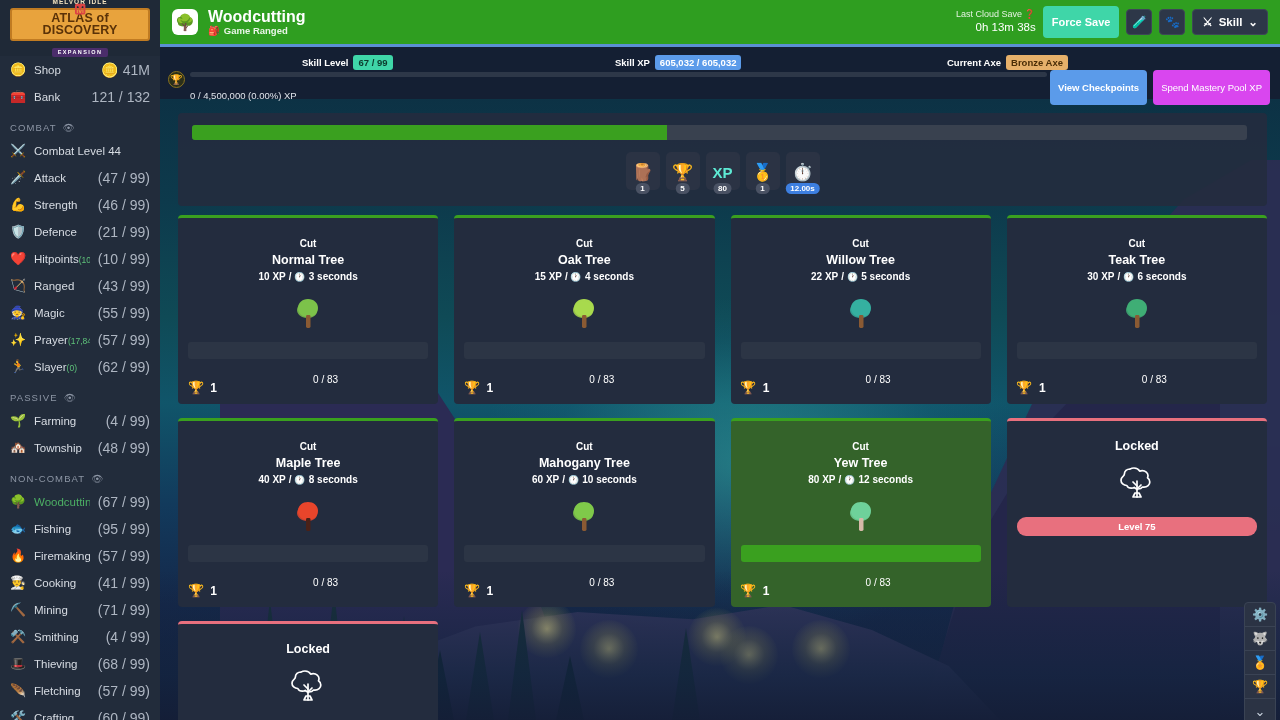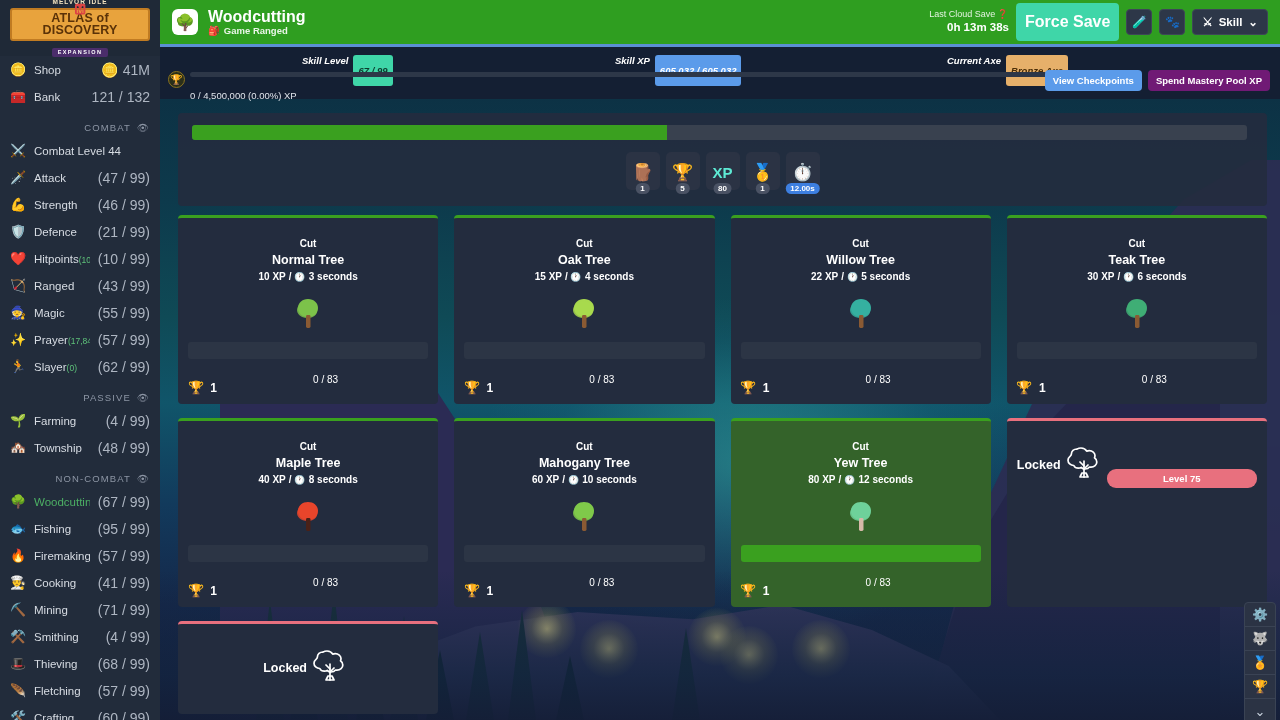--- a/index.html
+++ b/index.html
@@ -91,21 +91,21 @@
     display: flex; align-items: center; height: 27px; padding: 0 10px;
     font-size: 11.5px; color: #d7dce3; gap: 8px; cursor: pointer;
   }
   .nav-row .ic { width: 16px; text-align:center; font-size:13px; flex-shrink:0; }
   .nav-row .lbl { flex: 1; white-space: nowrap; overflow: hidden; }
   .nav-row .val { font-size: 14px; color: #aeb6c2; white-space:nowrap; }
   .nav-row .sublvl { color:#5ec27a; font-size:8.5px; }
   .nav-row.active .lbl { color: #4caf64; }
   .sect {
     display:flex; align-items:center; gap:6px;
-    padding: 12px 10px 4px 10px; font-size: 9.5px; letter-spacing: 1.1px; color: #8d96a5; justify-content: flex-end;
+    padding: 12px 10px 4px 10px; font-size: 9.5px; letter-spacing: 1.1px; color: #8d96a5;
   }
   .gold { color: #f0c14b; }
 
   
   .topbar {
     position: absolute; left: 160px; top: 0; width: 1120px; height: 44px;
     background: #2f9e20; display: flex; align-items: center; padding: 0 12px;
   }
   .topbar-accent {
     position:absolute; left:160px; top:44px; width:1120px; height:3px;
@@ -114,58 +114,58 @@
   .sk-icon {
     width: 26px; height: 26px; background: #fff; border-radius: 6px;
     display:flex; align-items:center; justify-content:center; font-size:16px;
     margin-right: 10px;
   }
   .sk-title { font-size: 16px; font-weight: bold; line-height: 1.1; }
   .sk-guide { font-size: 9.5px; font-weight: bold; color: #eaf6e8; display:flex; align-items:center; gap:4px;}
   .top-right { margin-left: auto; display:flex; align-items:center; gap: 7px; }
   .cloud-save { text-align: right; line-height: 1.25; }
   .cloud-save .l1 { font-size: 9px; color: #e4f3e1; }
-  .cloud-save .l2 { font-size: 11.5px; font-weight: bold; }
+  .cloud-save .l2 { font-size: 11.5px; font-weight: normal; }
   .btn-force {
-    background: #3fd6a8; color: #fff; font-size: 16px; font-weight: bold;
+    background: #3fd6a8; color: #fff; font-size: 11px; font-weight: bold;
     padding: 10px 9px; border-radius: 4px; border: none; cursor:pointer;
   }
   .btn-sq {
     background: #2d3748; border:1px solid #3d4757; color:#cbd5e0;
     width: 26px; height: 26px; border-radius: 4px; font-size: 12px;
     display:flex;align-items:center;justify-content:center; cursor:pointer;
   }
   .btn-user {
     background: #2d3748; border:1px solid #3d4757; color:#fff;
     height: 26px; border-radius: 4px; font-size: 11.5px; font-weight:bold;
     display:flex;align-items:center;gap:6px; padding: 0 9px; cursor:pointer;
   }
 
   
   .infostrip {
     position:absolute; left:160px; top:47px; width:1120px; height:52px;
     background: #141f33;
   }
-  .stat { position: absolute; top: 8px; display:flex; gap:5px; font-size: 9.5px; font-weight:bold;font-style:italic;}
-  .pill { padding: 10px 5px; border-radius: 3px; font-size: 9.5px; font-weight:bold; }
+  .stat { position: absolute; top: 8px; display:flex; align-items:center; gap:5px; font-size: 9.5px; font-weight:bold;}
+  .pill { padding: 2px 5px; border-radius: 3px; font-size: 9.5px; font-weight:bold; }
   .pill-green { background:#3fd6a8; color:#0c3a2c; }
   .pill-blue { background:#5b9bea; color:#fff; }
   .pill-orange { background:#e6b06a; color:#4a2d06; }
   .pool-icon {
     width:17px;height:17px;border-radius:50%;background:#2b2f1a;border:1px solid #8a7320;
     display:flex;align-items:center;justify-content:center;font-size:10px;flex-shrink:0;
   }
   .pool-bar {
     position:absolute; left:30px; top:25px; width:857px; height:5px;
     background:#2d3748; border-radius:3px;
   }
   .pool-text { position:absolute; left:30px; top:43px; font-size:9.5px; color:#dfe4eb; }
   .act-btns { position:absolute; right:10px; top:23px; display:flex; gap:6px; }
   .btn-chk { background:#5b9bea; color:#fff; font-size:9.5px; font-weight:bold; padding:5px 8px; border-radius:4px; border:none; cursor:pointer;}
-  .btn-spend { background:#701a75; color:#fff; font-size:9.5px; font-weight:bold; padding:5px 8px; border-radius:4px; border:none; cursor:pointer;}
+  .btn-spend { background:#d946ef; color:#fff; font-size:9.5px; font-weight:normal; padding:12px 8px; border-radius:4px; border:none; cursor:pointer;}
 
   
   .panel {
     position:absolute; left:178px; top:113px; width:1089px; height: 93px;
     background: rgba(35,44,62,0.93); border-radius: 4px;
   }
   .panel-bar {
     position:absolute; left:14px; top:12px; width:1055px; height:15px;
     background:#39414f; border-radius:3px; overflow:hidden;
   }
@@ -210,26 +210,26 @@
     display:flex; align-items:flex-end; gap:6px; margin-top:22px; position:relative;
   }
   .m-trophy { font-size:13px; line-height:1; }
   .m-lvl { font-size:12px; font-weight:bold; line-height:1; }
   .m-right { flex:1; position:relative; }
   .m-count { position:absolute; left:0; right:0; bottom:9px; text-align:center; font-size:10px; }
   .m-bar { height:4px; background:#3b4454; border-radius:2px; }
   .card.active .m-bar { background:#2e4f26; }
 
   
-  .lock-wrap { display:flex; flex-direction:row; align-items:center; justify-content:center; padding: 10px 0 4px; }
+  .lock-wrap { display:flex; flex-direction:column; align-items:center; justify-content:center; padding: 10px 0 4px; }
   .lock-title { font-size:12.5px; font-weight:bold; margin-bottom:6px;}
   .lock-art { margin-bottom: 8px; }
   .lock-pill {
     width: 100%; background:#e8707e; color:#fff; text-align:center;
-    font-size:9.5px; font-weight:bold; padding:4px 0; border-radius:9px;margin-top:20px;
+    font-size:9.5px; font-weight:bold; padding:4px 0; border-radius:9px;
   }
 
   
   .dock {
     position:absolute; right:4px; top:602px; width:32px;
     background:#2b3344; border:1px solid #3a4354; border-radius:4px;
     display:flex; flex-direction:column; overflow:hidden;
   }
   .dock .d-item {
     height:24px; display:flex; align-items:center; justify-content:center;

